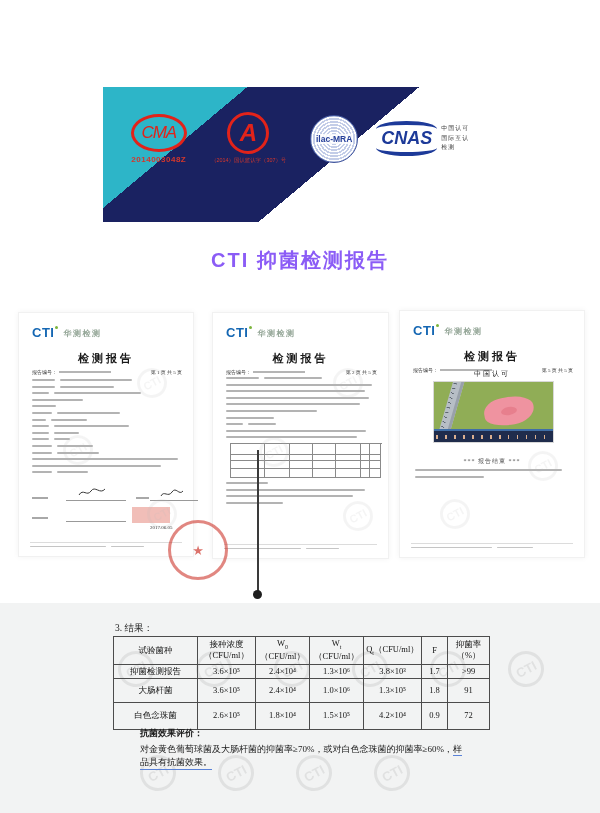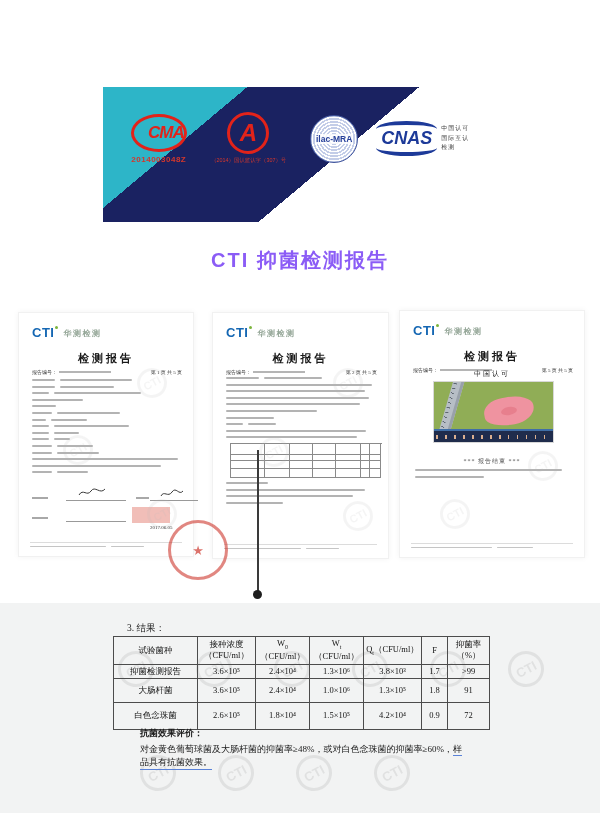--- a/index.html
+++ b/index.html
@@ -3,21 +3,21 @@
 <meta charset="utf-8">
 <style>
 *{margin:0;padding:0;box-sizing:border-box}
 body{background:#fff}
 .canvas{position:relative;width:600px;height:813px;background:#fff;overflow:hidden;font-family:"Liberation Sans",sans-serif}
 .title{position:absolute;top:14px;left:0;width:100%;text-align:center;font-size:36px;color:#3b3b3b;font-weight:400;letter-spacing:1px}
 
 .banner{position:absolute;left:103px;top:87px;width:394px;height:135px;background:linear-gradient(140deg,#2db5c8 0%,#2db5c8 26%,#1a2261 26%,#1a2261 57%,#ffffff 57%)}
 .banner-logos{display:flex;align-items:center;justify-content:center;gap:20px;margin-top:25px}
 .logo-block{display:flex;flex-direction:column;align-items:center}
-.cma-ellipse{width:56px;height:38px;border:3px solid #e2231a;border-radius:50%;display:flex;align-items:center;justify-content:flex-end;color:#e2231a;font-weight:bold;font-style:italic;font-size:17px;letter-spacing:-1px}
+.cma-ellipse{width:56px;height:38px;border:3px solid #e2231a;border-radius:50%;display:flex;align-items:center;justify-content:center;color:#e2231a;font-weight:normal;font-style:italic;font-size:17px;letter-spacing:-1px}
 .cma-code{margin-top:3px;color:#d5372b;font-size:8px;font-weight:bold;letter-spacing:.5px}
 .cal-circle{width:42px;height:42px;border:3px solid #e2231a;border-radius:50%;display:flex;align-items:center;justify-content:center;color:#e2231a;font-weight:bold;font-size:24px;font-style:italic}
 .cal-code{margin-top:2px;color:#d5372b;font-size:6px;white-space:nowrap;transform:scale(.9)}
 .ilac-circle{position:relative;width:48px;height:48px;border-radius:50%;border:1px solid #40549c;background:repeating-radial-gradient(circle at 50% 50%,#ffffff 0 1.5px,#c3cde8 1.5px 3px);display:flex;align-items:center;justify-content:center}
 .ilac-text{position:relative;font-size:8.5px;font-weight:bold;color:#27419b;background:rgba(255,255,255,.8);padding:0 1px}
 .cnas{display:flex;align-items:center}
 .cnas-mark{position:relative;color:#1d3a99;font-weight:bold;font-style:italic;font-size:18px;padding:6px 3px}
 .cnas-mark::before{content:"";position:absolute;left:-2px;right:-2px;top:-1px;height:12px;border-top:4px solid #1d3a99;border-radius:50%}
 .cnas-mark::after{content:"";position:absolute;left:-2px;right:-2px;bottom:-1px;height:12px;border-bottom:4px solid #1d3a99;border-radius:50%}
 .cnas-desc{margin-left:6px;font-size:6px;color:#444;white-space:pre-line;line-height:1.6;letter-spacing:1px}
@@ -64,21 +64,21 @@
 .photo-ruler::after{content:"";position:absolute;left:2px;right:2px;top:4px;height:4px;background:repeating-linear-gradient(90deg,rgba(240,190,150,.9) 0 1.5px,transparent 1.5px 9px)}
 .photo-sruler{position:absolute;left:12px;top:-6px;width:11px;height:62px;background:#b7bec6;transform:rotate(16deg);box-shadow:inset -3px 0 0 #99a1aa}
 .photo-sruler::after{content:"";position:absolute;left:1px;top:2px;width:3px;height:56px;background:repeating-linear-gradient(0deg,#5d6670 0 1px,transparent 1px 5px)}
 .end-label{position:absolute;top:146px;left:0;width:100%;text-align:center;font-size:6px;color:#555;letter-spacing:1px;font-family:"Liberation Serif",serif}
 .rep-body2{position:absolute;left:15px;right:13px;top:158px}
 
 .pin-line{position:absolute;left:257px;top:450px;width:2px;height:142px;background:#3a3a3a;z-index:4}
 .pin-head{position:absolute;left:253px;top:590px;width:9px;height:9px;border-radius:50%;background:#1e1e1e;z-index:4}
 
 .gray{position:absolute;left:0;top:603px;width:600px;height:210px;background:#f2f3f3}
-.results-heading{position:absolute;left:127px;top:19px;font-size:9.5px;color:#222;font-family:"Liberation Serif",serif;z-index:2}
+.results-heading{position:absolute;left:115px;top:19px;font-size:9.5px;color:#222;font-family:"Liberation Serif",serif;z-index:2}
 table.results{position:absolute;left:113px;top:33px;border-collapse:collapse;font-family:"Liberation Serif",serif;color:#141414;table-layout:fixed;z-index:2}
 table.results th,table.results td{border:1px solid #4c4c4c;text-align:center;vertical-align:middle;font-weight:normal;font-size:8.5px;line-height:1.3;padding:1px 0}
 table.results sub{font-size:6px}
 .eval{position:absolute;left:140px;top:124px;width:324px;font-family:"Liberation Serif",serif;color:#1a1a1a;font-size:9px;line-height:1.5;z-index:2}
 .eval-h{font-weight:bold;margin-bottom:2px}
 .u{border-bottom:1.5px solid #5a82d8;padding-bottom:1.5px}
 
 .wm{position:absolute;border:3px solid #b9b9b9;border-radius:50%;display:flex;align-items:center;justify-content:center;font-weight:bold;color:#b9b9b9;transform:rotate(-28deg);font-family:"Liberation Sans",sans-serif;z-index:0}
 .wm-s{width:30px;height:30px;font-size:11px;opacity:.14}
 .wm-g{width:36px;height:36px;font-size:13px;opacity:.3}
@@ -426,17 +426,17 @@
         <td>1.5×10⁵</td>
         <td>4.2×10⁴</td>
         <td>0.9</td>
         <td>72</td>
       </tr>
     </tbody>
       </table>
 
     <div class="eval">
       <div class="eval-h">抗菌效果评价：</div>
-      <div><span>对金黄色葡萄球菌及大肠杆菌的抑菌率≥48%，或对白色念珠菌的抑菌率≥60%，</span><span class="u">样品具有抗</span><span class="u">菌效果。</span></div>
+      <div><span>对金黄色葡萄球菌及大肠杆菌的抑菌率≥70%，或对白色念珠菌的抑菌率≥60%，</span><span class="u">样品具有抗</span><span class="u">菌效果。</span></div>
     </div>
   </div>
 
 </div>
 
 </body></html>

